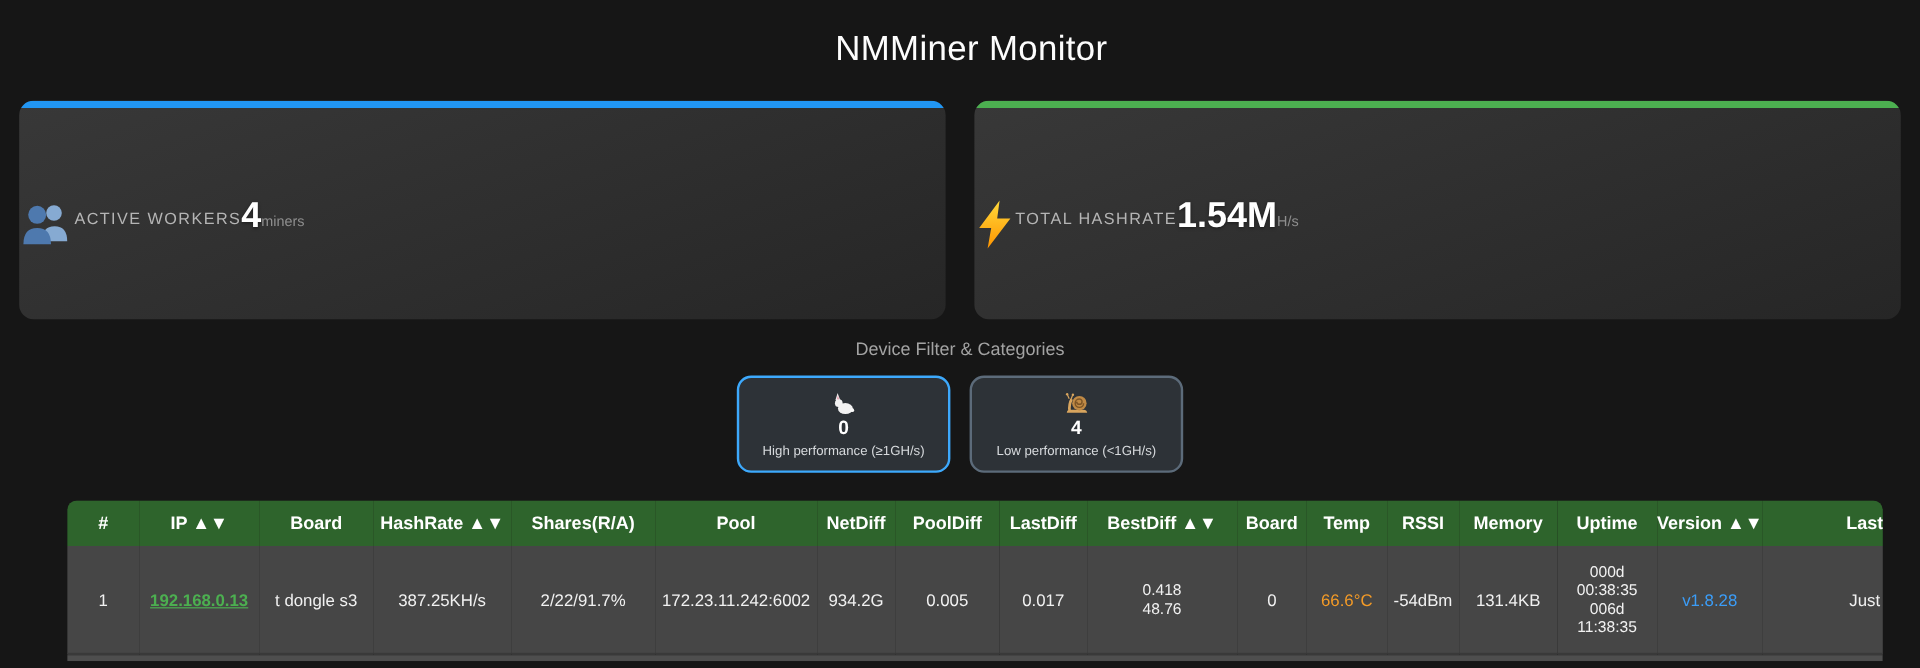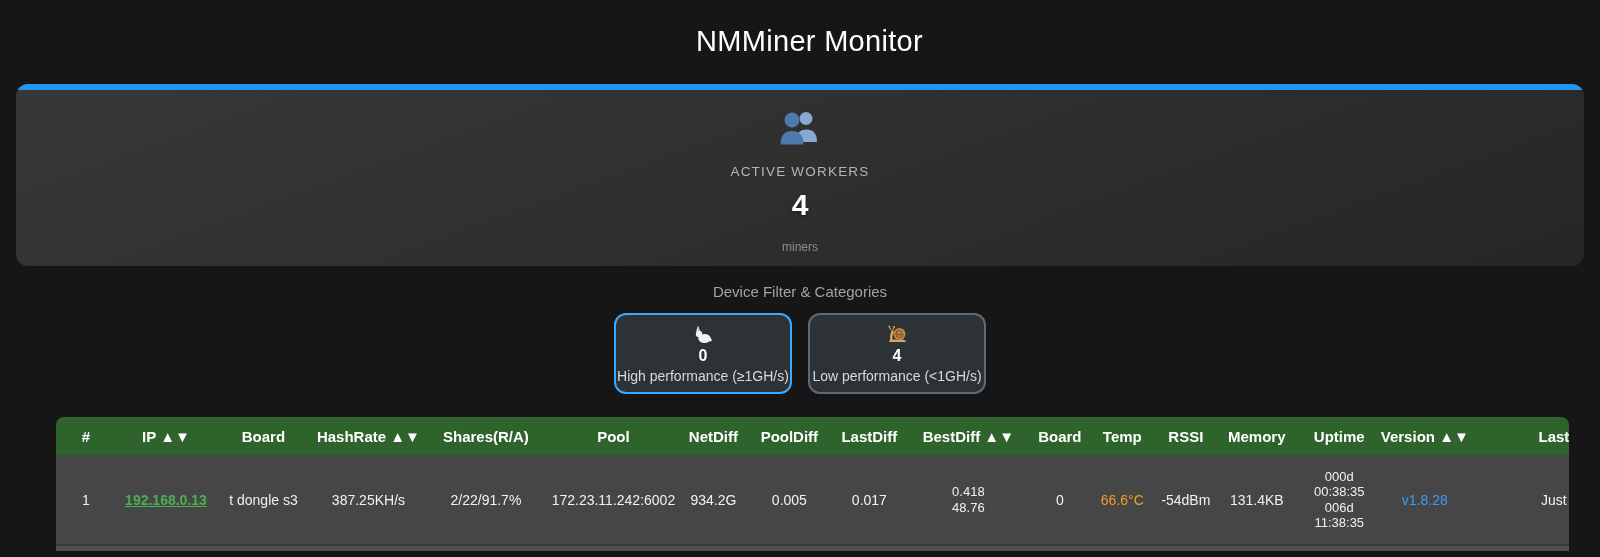--- a/index.html
+++ b/index.html
@@ -25,21 +25,21 @@
     margin:26px 16px 0 16px;
   }
   .stat-card {
     position:relative;
     flex:1;
     height:182px;
     border-radius:12px;
     overflow:hidden;
     background: linear-gradient(160deg, var(--card-bg-top,#383838) 0%, var(--card-bg-bottom,#262626) 100%);
     display:flex;
-    flex-direction:column;
+    flex-direction:row;
     align-items:center;
   }
   .card-accent {
     position:absolute; top:0; left:0; right:0; height:6px;
     background:#2196f3;
   }
   .card-icon { margin-top:23px; height:42px; display:flex; align-items:center; justify-content:center; }
   .stat-label {
     margin-top:15px;
     font-size:13.5px;
@@ -77,21 +77,21 @@
     border-radius:12px;
     background:#2d3237;
     border:2px solid var(--filter-border,#5c6b7a);
     display:flex; flex-direction:column; align-items:center; justify-content:center;
     cursor:pointer;
     font-family:inherit;
   }
   .filter-btn.selected { border-color: var(--filter-selected-border,#3da9fc); }
   .filter-icon { height:20px; display:flex; align-items:center; }
   .filter-count { margin-top:3px; font-size:16px; font-weight:700; color:#fff; }
-  .filter-label { margin-top:3px; font-size:14px; color:#d7dadd; }
+  .filter-label { margin-top:3px; font-size:11px; color:#d7dadd; }
   
   .table-wrap {
     margin:23px 0 0 56px;
     width:1513px;
     border-radius:8px 8px 0 0;
     overflow:hidden;
   }
   table {
     border-collapse:collapse;
     table-layout:fixed;
@@ -147,20 +147,37 @@
             <circle cx="15" cy="12" r="7.5"></circle>
             <path d="M3.5 36.5 q0 -13.5 11.5 -13.5 q11.5 0 11.5 13.5 z"></path>
           </g>
         </svg>
       </div>
       <div class="stat-label" data-interactable="false">ACTIVE WORKERS</div>
       <div class="stat-value" data-interactable="false">4</div>
       <div class="stat-unit" data-interactable="false">miners</div>
     </div>
 
+    <div class="stat-card" data-interactable="false">
+      <div class="card-accent" data-interactable="false" style="background: rgb(76, 175, 80);"></div>
+      <div class="card-icon" data-interactable="false">
+        <svg width="34" height="42" viewBox="0 0 34 42">
+          <defs>
+            <linearGradient id="bolt-g" x1="0" y1="0" x2="0" y2="1">
+              <stop offset="0" stop-color="#ffd93b"></stop>
+                <stop offset="1" stop-color="#ff9500"></stop>
+            </linearGradient>
+          </defs>
+          <polygon points="21,1 4,24 14,24 11,41 30,16 19,16" fill="url(#bolt-g)"></polygon>
+        </svg>
+      </div>
+      <div class="stat-label" data-interactable="false">TOTAL HASHRATE</div>
+      <div class="stat-value" data-interactable="false">1.54M</div>
+      <div class="stat-unit" data-interactable="false">H/s</div>
+    </div>
 
 
 
   </div>
 
   <div class="filter-heading" data-interactable="false">Device Filter &amp; Categories</div>
 
   <div class="filter-row" data-interactable="false">
     <button class="filter-btn selected" data-interactable="true">
       <span class="filter-icon" data-interactable="false">

